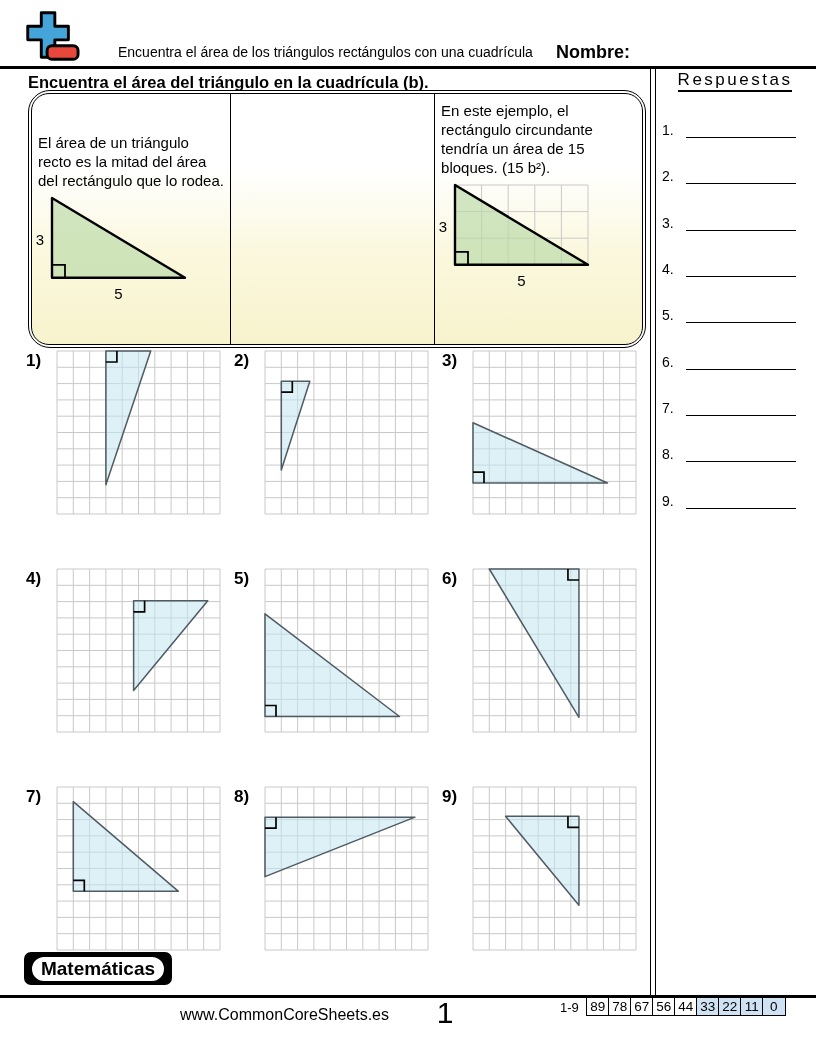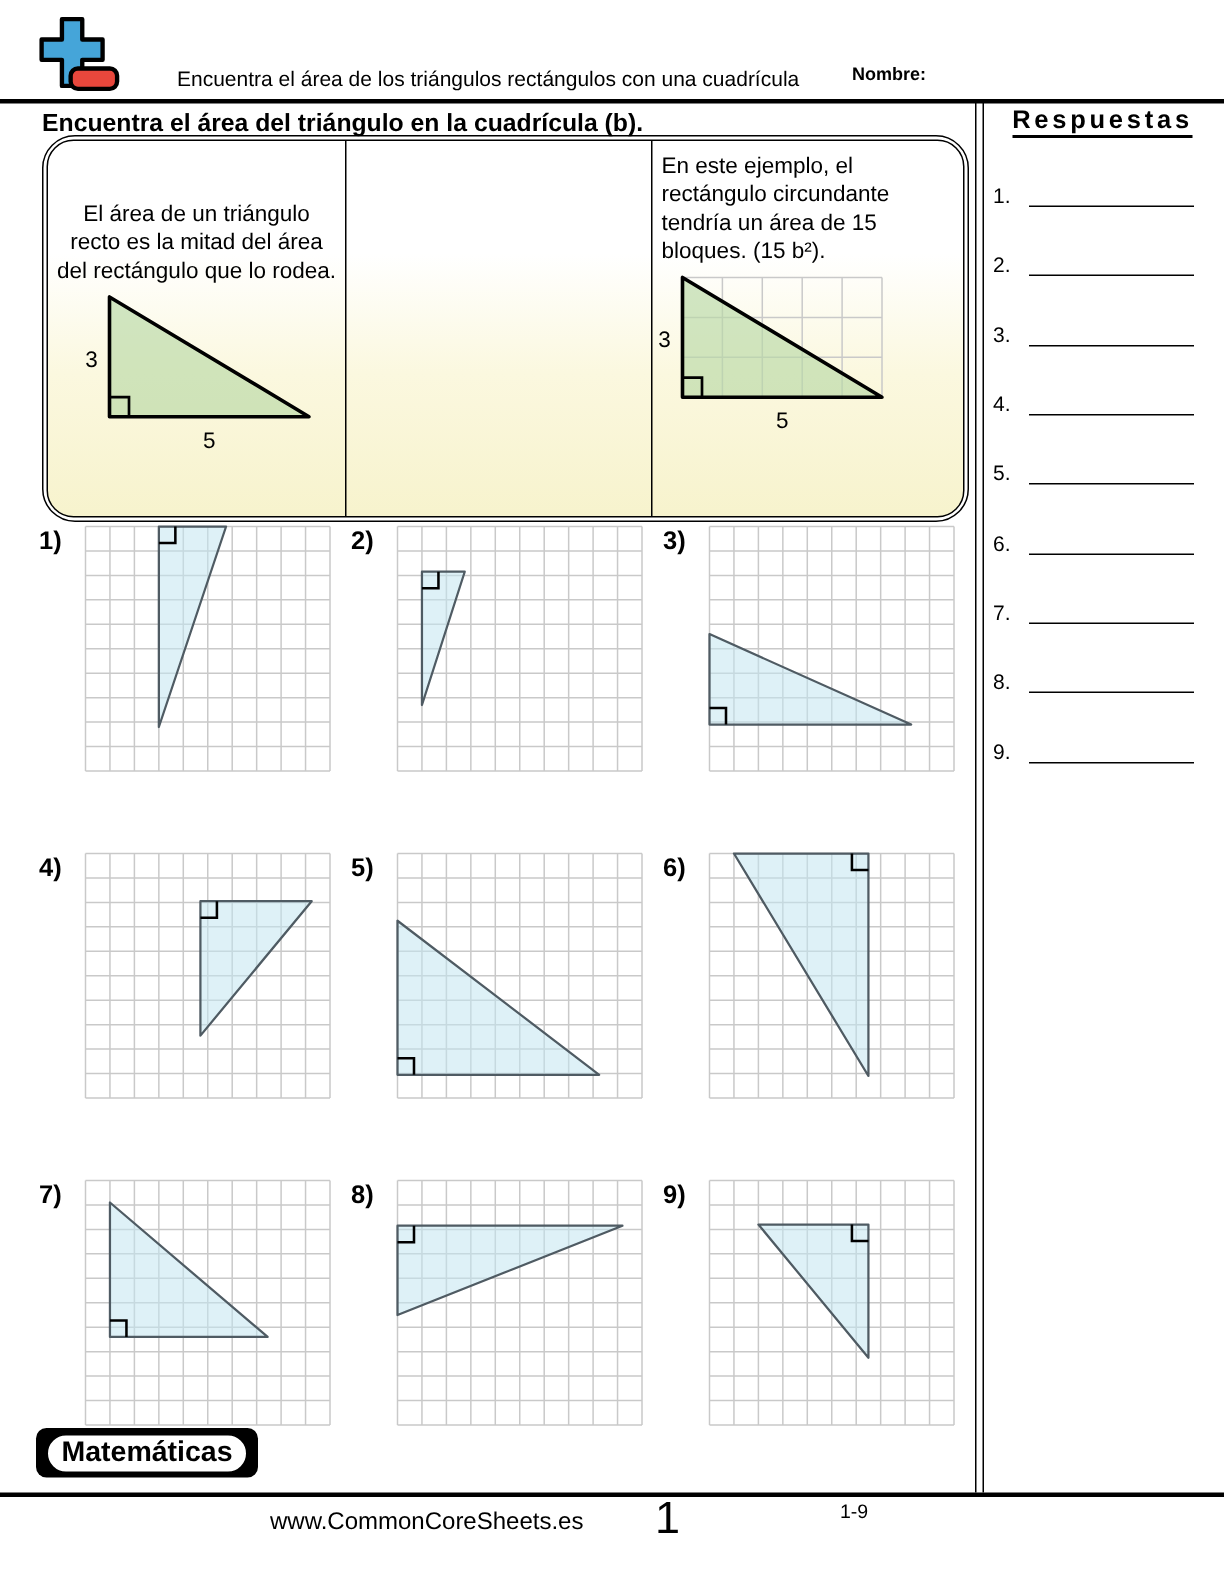--- a/index.html
+++ b/index.html
@@ -2,47 +2,47 @@
 <html><head>
 <meta charset="utf-8">
 <style>
   html,body{margin:0;padding:0;background:#fff;}
   .page{position:relative;width:816px;height:1056px;background:#ffffff;overflow:hidden;
         font-family:"Liberation Sans",sans-serif;color:#000;}
 
   
   .hdr-logo{position:absolute;left:20px;top:6px;}
   .ws-title{position:absolute;left:118px;top:44px;font-size:14px;}
-  .name-label{position:absolute;left:568px;top:42px;font-size:12px;font-weight:bold;}
+  .name-label{position:absolute;left:556px;top:42px;font-size:18px;font-weight:bold;}
   .top-rule{position:absolute;left:0;top:66px;width:816px;height:3px;background:#000;}
   .section-title{position:absolute;left:28px;top:73px;font-size:16.5px;font-weight:bold;}
 
   
   .ex-outer{position:absolute;left:28px;top:90px;width:618px;height:258px;border:1.5px solid #000;
             border-radius:22px;padding:2px;box-sizing:border-box;}
   .ex-inner{width:100%;height:100%;box-sizing:border-box;border:1px solid #000;border-radius:18px;
             overflow:hidden;display:flex;
             background:linear-gradient(180deg,#ffffff 0%,#ffffff 30%,#fbf8df 62%,#f7f3cd 100%);}
   .ex-col{box-sizing:border-box;height:100%;}
-  .ex-col1{width:201px;border-right:1px solid #000;padding-top:40px;text-align:center;}
+  .ex-col1{width:201px;border-right:1px solid #000;padding-top:40px;}
   .ex-col2{width:206px;border-right:1px solid #000;}
   .ex-col3{width:209px;padding-top:8px;text-align:left;}
   .ex-text{font-size:15px;line-height:1.26;margin:0 6px;}
   .fig{display:block;margin:4px auto 0;}
 
   
   .problem{position:absolute;display:flex;align-items:flex-start;}
   .p-label{width:30px;font-size:17px;font-weight:bold;padding-top:1px;}
   .p-fig{margin-top:0;}
 
   
   .v-sep{position:absolute;left:650px;top:66px;height:929px;width:5.5px;box-sizing:border-box;
          border-left:1.5px solid #000;border-right:1.5px solid #000;}
   .answers-title{position:absolute;left:658px;top:70px;width:154px;text-align:center;
-                 font-size:17px;font-weight:bold;letter-spacing:2.5px;}
+                 font-size:17px;font-weight:normal;letter-spacing:2.5px;}
   .answers-title span{border-bottom:2px solid #000;padding-bottom:1px;}
   .ans-row{position:absolute;left:660px;width:150px;height:18px;}
   .ans-num{position:absolute;left:2px;top:2px;font-size:14px;}
   .ans-line{position:absolute;left:26px;right:14px;bottom:0;border-bottom:1.3px solid #000;}
 
   
   .bot-rule{position:absolute;left:0;top:995px;width:816px;height:2.5px;background:#000;}
   .logo-box{position:absolute;left:24px;top:952px;width:148px;height:33px;background:#000;
             border-radius:7px;display:flex;align-items:center;justify-content:center;}
   .logo-pill{background:#fff;border:2px solid #000;border-radius:16px;padding:2px 9px 3px;
@@ -429,14 +429,25 @@
     <span class="ans-line"></span>
   </div>
 
   <div class="bot-rule"></div>
   <div class="logo-box">
     <span class="logo-pill">Matemáticas</span>
   </div>
   <div class="site-url">www.CommonCoreSheets.es</div>
   <div class="page-num">1</div>
   <div class="range-label">1-9</div>
+  <div class="score-bar">
+    <div class="score-cell">89</div>
+    <div class="score-cell">78</div>
+    <div class="score-cell">67</div>
+    <div class="score-cell">56</div>
+    <div class="score-cell">44</div>
+    <div class="score-cell hl">33</div>
+    <div class="score-cell hl">22</div>
+    <div class="score-cell hl">11</div>
+    <div class="score-cell hl">0</div>
+  </div>
 
 </div>
 
 </body></html>

